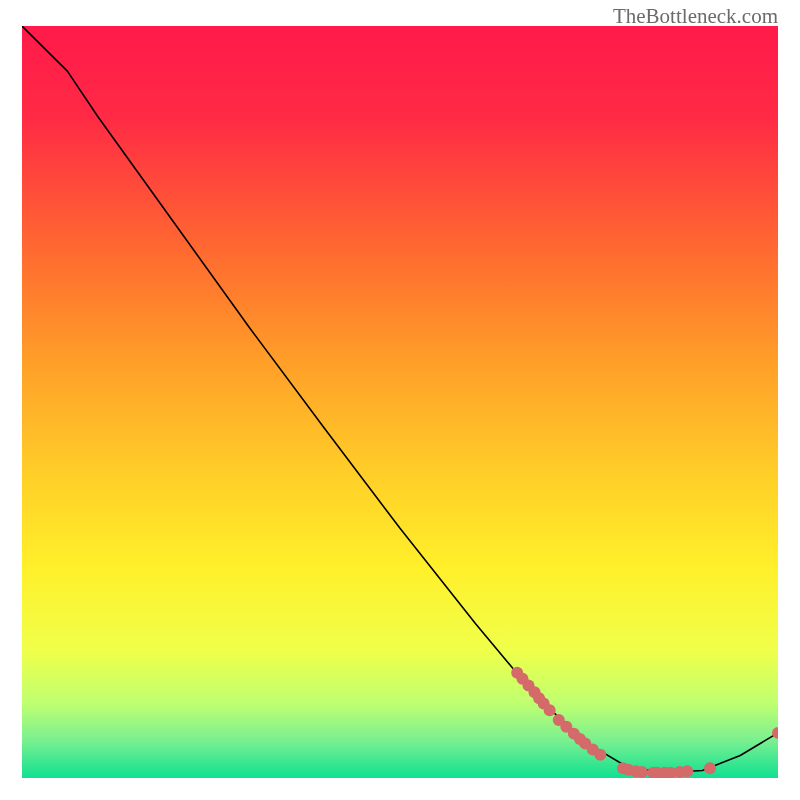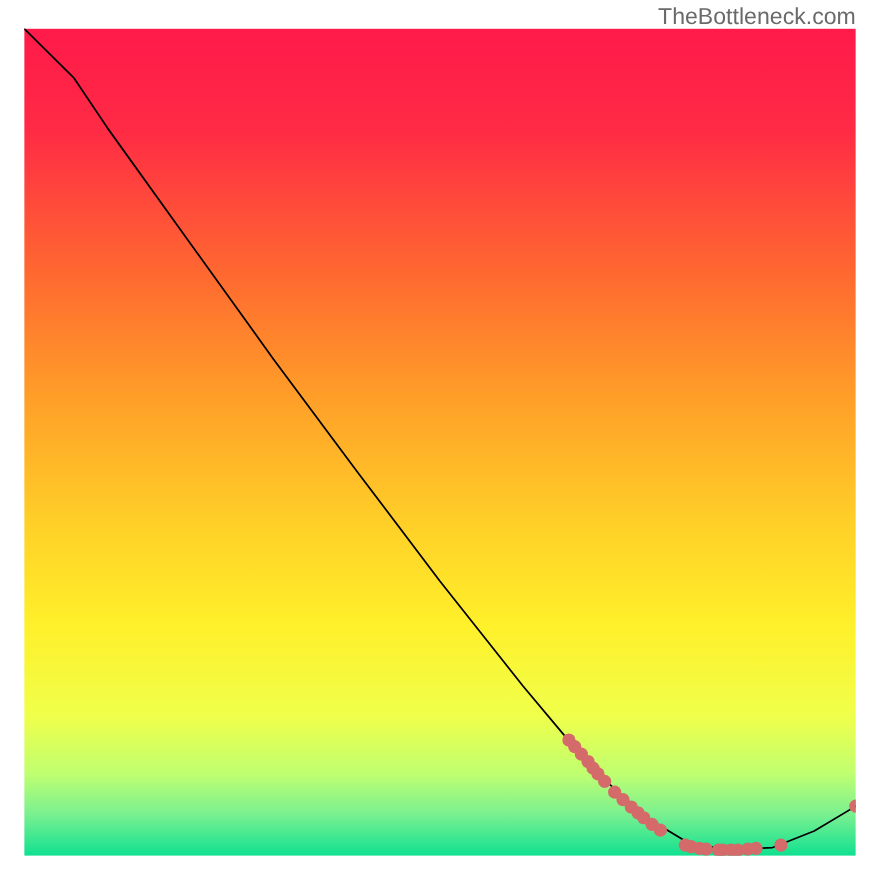--- a/index.html
+++ b/index.html
@@ -19,21 +19,21 @@
     position: absolute;
     left: 22px;
     top: 26px;
     width: 756px;
     height: 752px;
   }
   .attribution {
     position: absolute;
     top: 4px;
     right: 22px;
-    font-family: Liberation Sans, sans-serif;
+    font-family: Liberation Serif, serif;
     font-size: 21px;
     color: #6a6a6a;
   }
   svg {
     display: block;
   }
 </style>
 </head>
 <body>
 

